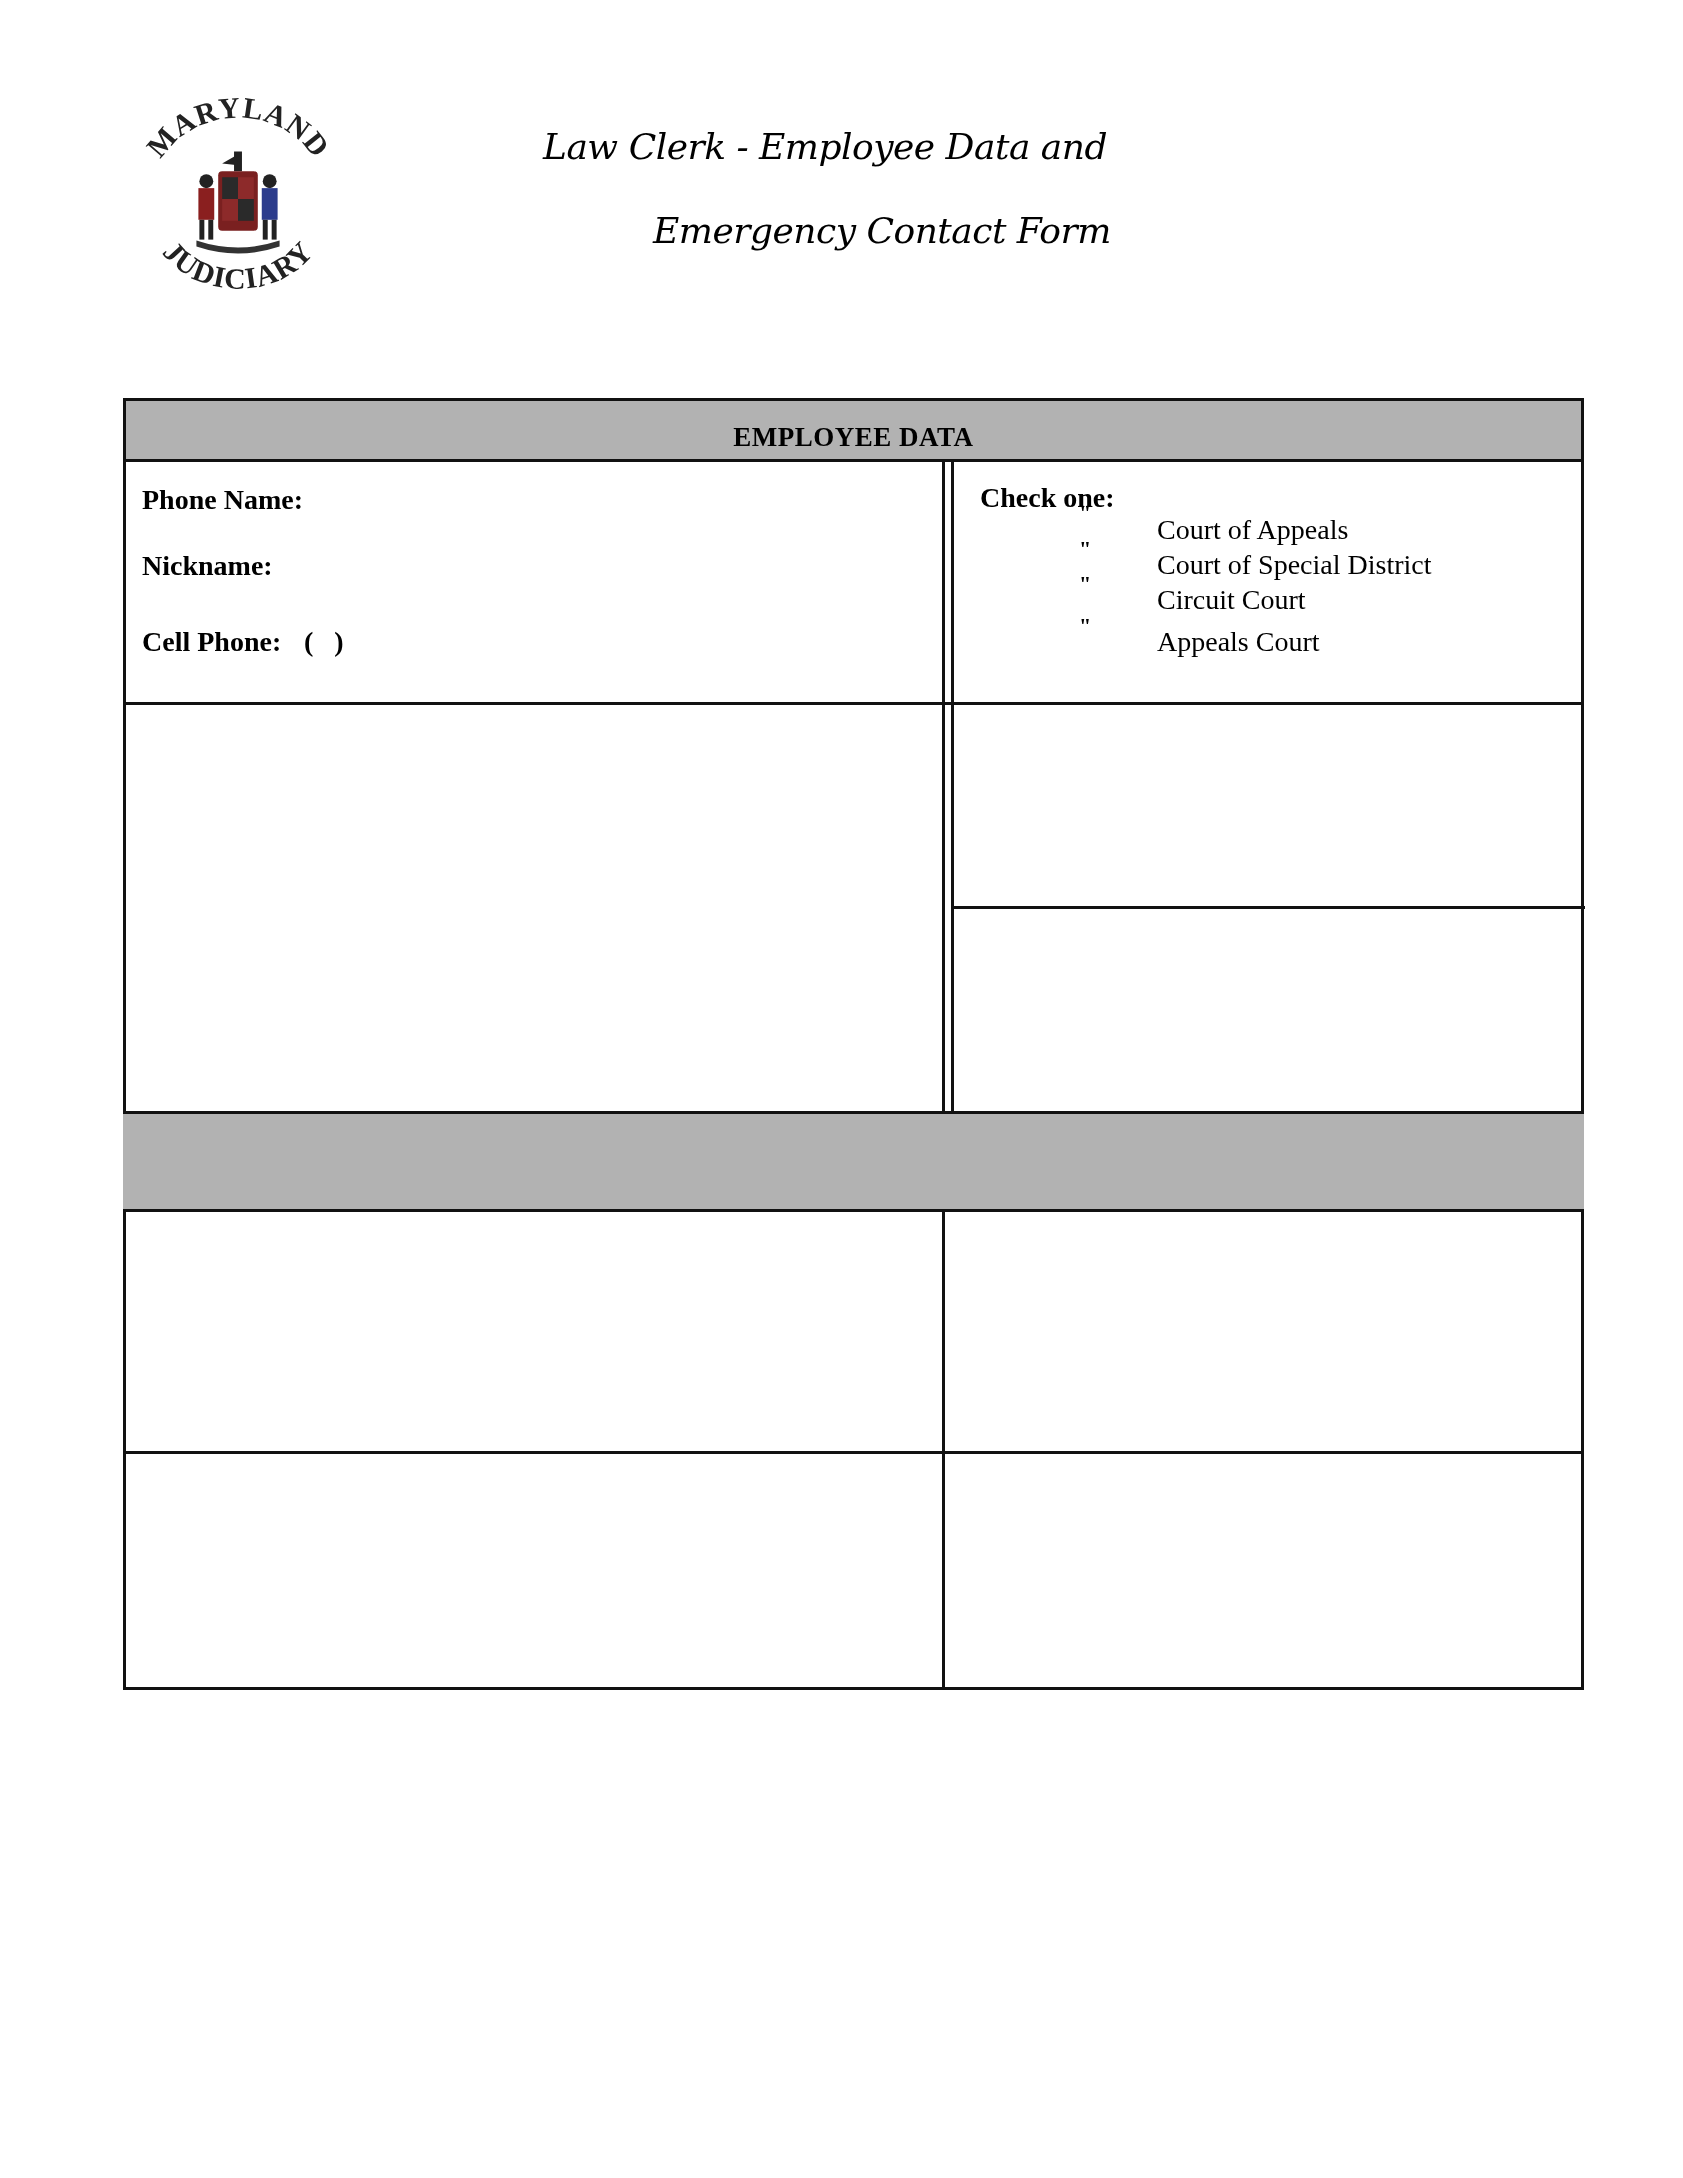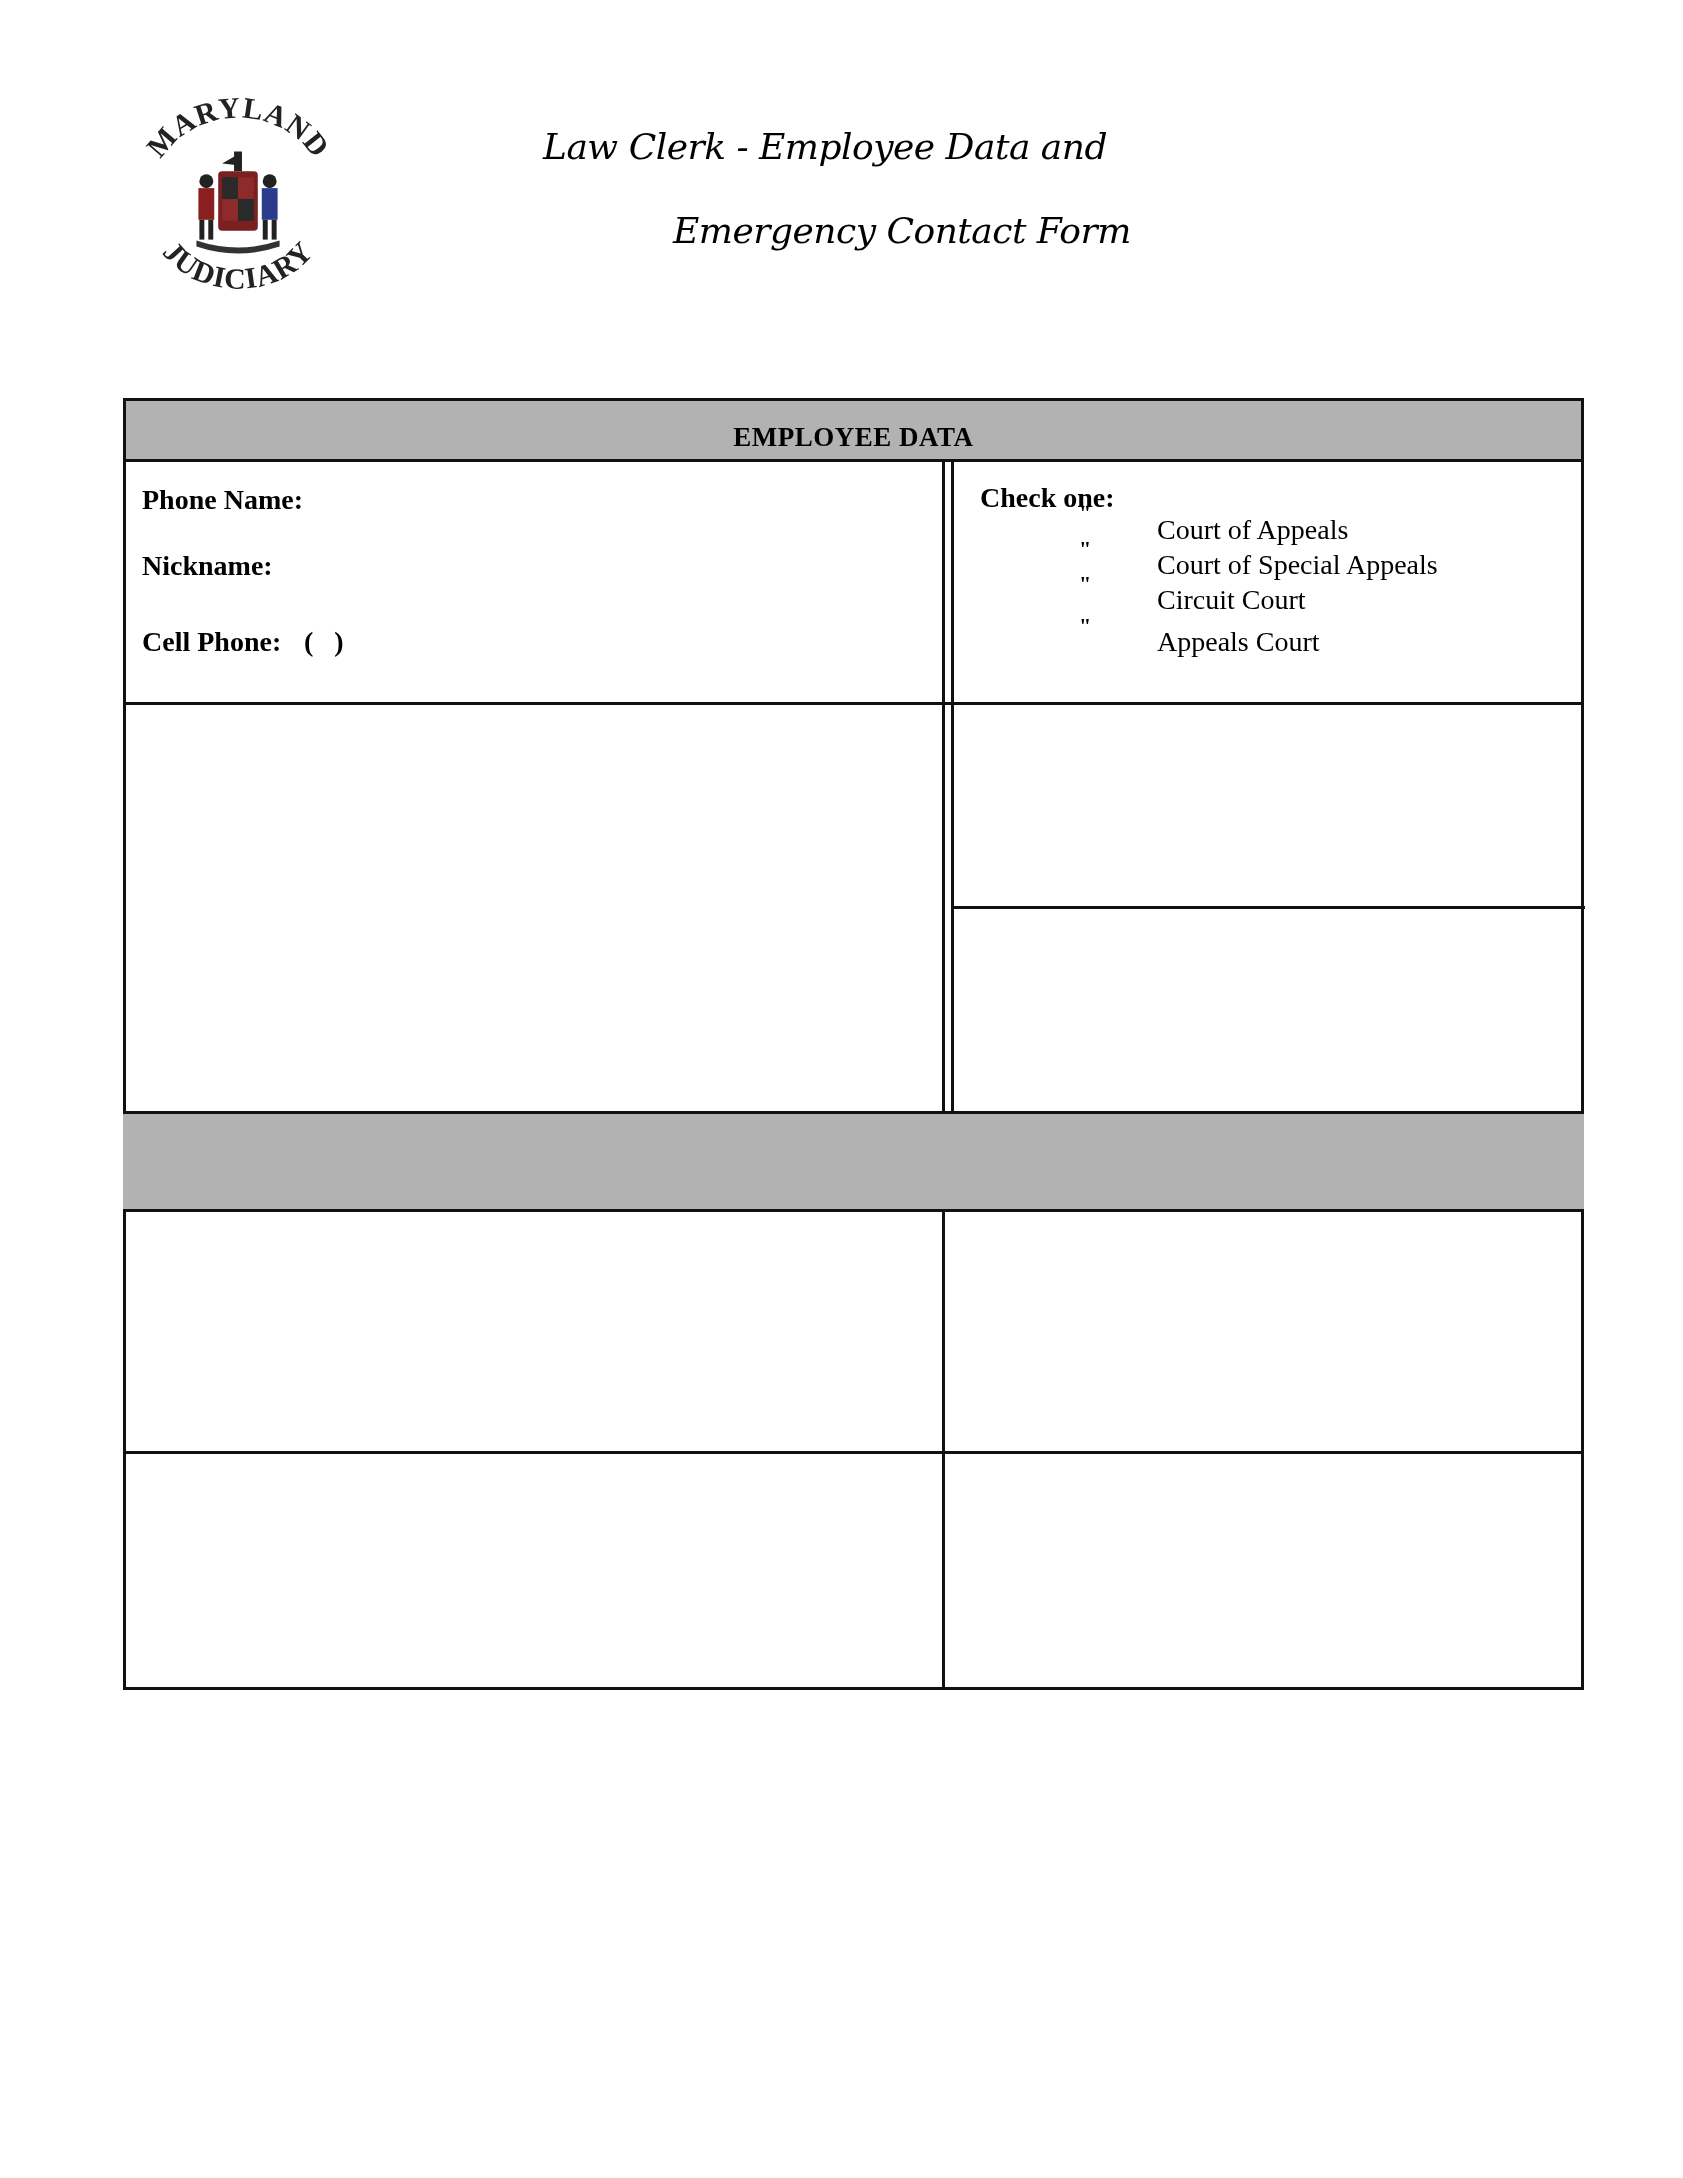--- a/index.html
+++ b/index.html
@@ -26,21 +26,21 @@
     
     .title-line {
       font-family: "DejaVu Serif", "Liberation Serif", serif;
       font-style: italic;
       font-size: 36px;
       line-height: 59px;
       white-space: nowrap;
       letter-spacing: -0.5px;
     }
     .title-1 { left: 543px; top: 117px; }
-    .title-2 { left: 653px; top: 201px; margin-left: 20px; }
+    .title-2 { left: 653px; top: 201px; }
 
     
     .intro {
       left: 362px; top: 290px; width: 1109px;
       font-size: 28px;
       line-height: 41px;
     }
     .intro span { display: block; white-space: nowrap; }
 
     
@@ -177,21 +177,21 @@
   <div class="field-area" style="left:238px; top:224px; width:564px; height:40px;"></div>
 
   <div class="lbl" style="left:857px; top:84px;">Check one:</div>
 
   <div>
     <div class="quote" style="left:956px; top:103px;">"</div>
     <div class="opt" style="left:1034px; top:116px;">Court of Appeals</div>
   </div>
   <div>
     <div class="quote" style="left:956px; top:139px;">"</div>
-    <div class="opt" style="left:1034px; top:151px;">Court of Special Appeals</div>
+    <div class="opt" style="left:1034px; top:151px;">Court of Special District</div>
   </div>
   <div>
     <div class="quote" style="left:956px; top:174px;">"</div>
     <div class="opt" style="left:1034px; top:186px;">Circuit Court</div>
   </div>
   <div>
     <div class="quote" style="left:956px; top:216px;">"</div>
     <div class="opt" style="left:1034px; top:228px;">Appeals Court</div>
   </div>
 

